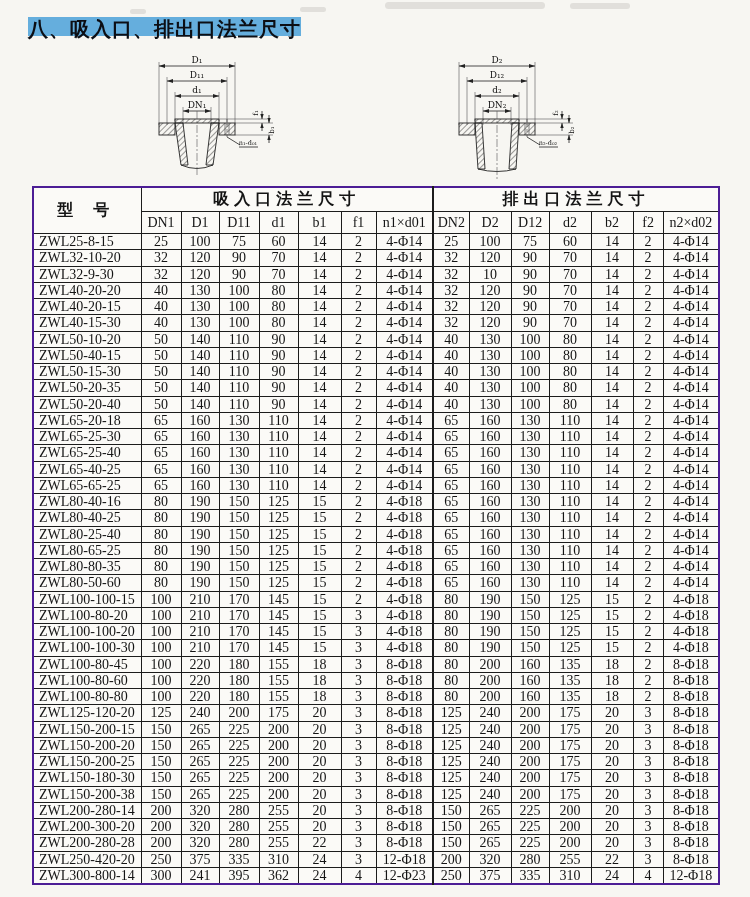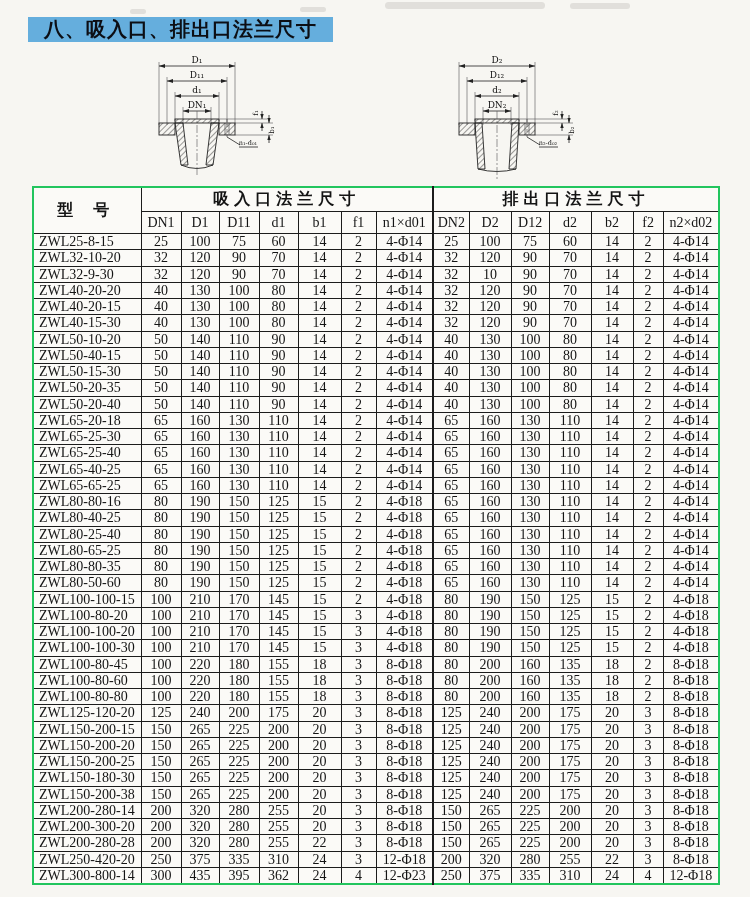--- a/index.html
+++ b/index.html
@@ -6,43 +6,43 @@
   body{
     width:750px;height:897px;position:relative;overflow:hidden;
     background:#f7f6f2;
     font-family:"Liberation Serif","DejaVu Serif",serif;
     color:#141414;
   }
   
   .smudge{position:absolute;background:#c6c4bf;opacity:.45;border-radius:4px;}
   
   .title-bar{
-    position:absolute;left:28px;top:17px;height:25px;
+    position:absolute;left:28px;top:17px;height:19px;
     background:#65aedd;color:#0c0e14;
     font-family:"DejaVu Sans","Liberation Sans",sans-serif;
     font-weight:bold;font-size:20px;line-height:25px;
-    padding:0 16px;letter-spacing:1px;white-space:nowrap;
+    padding:0 0;letter-spacing:1px;white-space:nowrap;
   }
   
   .diag{position:absolute;}
   .diag text{font-family:"DejaVu Serif",serif;fill:#111;}
   .dim-label{font-size:9px;text-anchor:middle;}
   .dim-small{font-size:7px;text-anchor:middle;}
   .bolt-label{font-size:6.5px;text-anchor:middle;}
   
   table.flange{
     position:absolute;left:32px;top:186px;width:686px;
     border-collapse:collapse;table-layout:fixed;
     background:#fbfaf7;
   }
   table.flange th,table.flange td{
     border:1px solid #1c1c1c;padding:0;text-align:center;
     white-space:nowrap;overflow:hidden;
   }
-  table.flange{border:2px solid #22c55e;}
+  table.flange{border:2px solid #4c1d95;}
   th.group{font-size:16px;font-weight:bold;letter-spacing:5px;height:23px;border-radius:8px;}
   th.model-h{font-size:16px;font-weight:bold;letter-spacing:8px;}
   th.sub{font-size:14px;font-weight:normal;height:21px;margin-top:16px;}
   tbody tr{height:16.25px;}
   tbody td{font-size:14px;line-height:15px;}
   tbody td.model{text-align:left;padding-left:5px;}
   .sep{border-left-width:2px !important;}
 </style>
 </head>
 <body>
@@ -505,21 +505,21 @@
         <td>4-Φ14</td>
         <td class="sep">65</td>
         <td>160</td>
         <td>130</td>
         <td>110</td>
         <td>14</td>
         <td>2</td>
         <td>4-Φ14</td>
       </tr>
       <tr>
-        <td class="model">ZWL80-80-16</td>
+        <td class="model">ZWL80-40-16</td>
         <td>80</td>
         <td>190</td>
         <td>150</td>
         <td>125</td>
         <td>15</td>
         <td>2</td>
         <td>4-Φ18</td>
         <td class="sep">65</td>
         <td>160</td>
         <td>130</td>
@@ -898,21 +898,21 @@
         <td>320</td>
         <td>280</td>
         <td>255</td>
         <td>22</td>
         <td>3</td>
         <td>8-Φ18</td>
       </tr>
       <tr>
         <td class="model">ZWL300-800-14</td>
         <td>300</td>
-        <td>435</td>
+        <td>241</td>
         <td>395</td>
         <td>362</td>
         <td>24</td>
         <td>4</td>
         <td>12-Φ23</td>
         <td class="sep">250</td>
         <td>375</td>
         <td>335</td>
         <td>310</td>
         <td>24</td>

